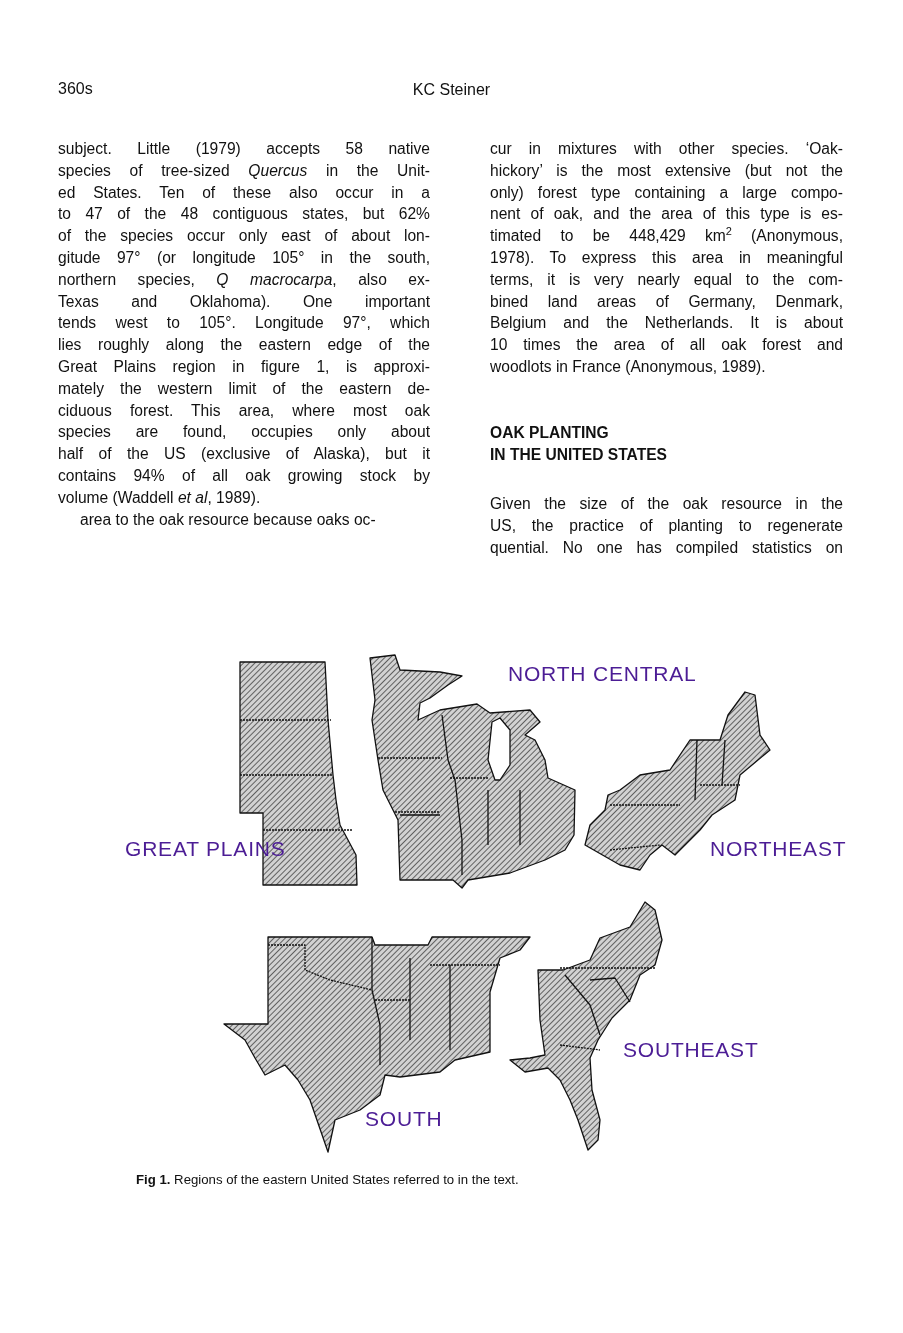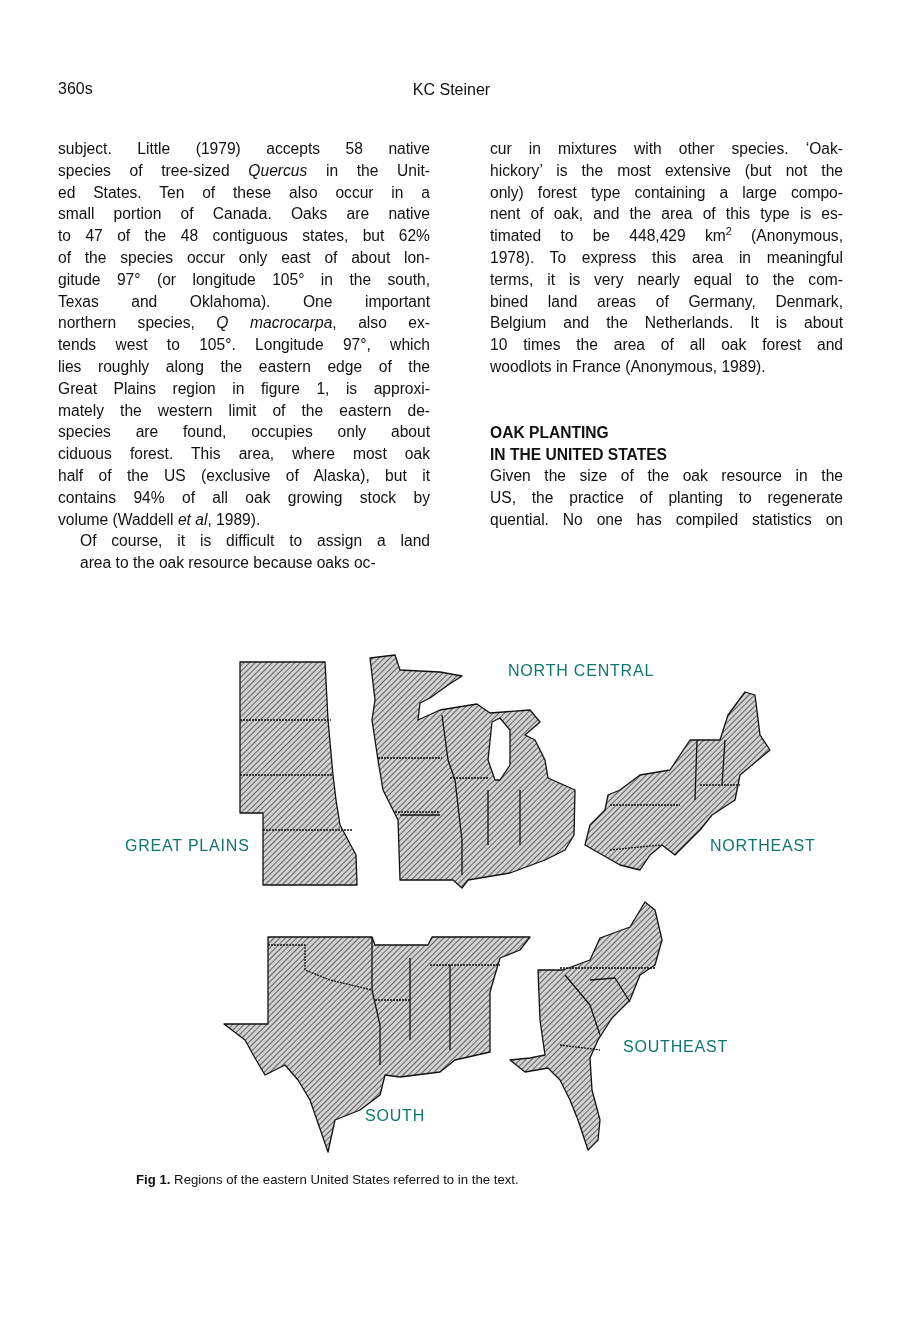--- a/index.html
+++ b/index.html
@@ -10,58 +10,56 @@
   .running-head { position: absolute; top: 80px; left: 58px; right: 58px; height: 22px; font-size: 16px; }
   .page-number { position: absolute; left: 0; top: 0; }
   .running-author { position: absolute; left: 0; right: 0; text-align: center; top: 1px; }
   .col { position: absolute; top: 138px; width: 372px; font-size: 15.6px; line-height: 21.8px; text-align: justify; }
   .col-left { left: 58px; }
   .col-right { left: 490px; width: 353px; }
   .col p { margin: 0; }
   .col p.indent { text-indent: 22px; }
   .line { display: block; text-align: justify; text-align-last: justify; white-space: nowrap; }
   .line.last { text-align-last: left; }
-  .section-heading { font-weight: bold; font-size: 15.6px; line-height: 21.8px; margin-top: 44px; }
+  .section-heading { font-weight: bold; font-size: 15.6px; line-height: 21.8px; margin-top: 44px; margin-bottom: 28px; }
   .figure { position: absolute; left: 0; top: 640px; width: 903px; height: 520px; }
-  .region-label { position: absolute; font-size: 16px; letter-spacing: 0.8px; color: #0f766e; }
+  .region-label { position: absolute; font-size: 21px; letter-spacing: 0.8px; color: #4c1d95; }
   .caption { position: absolute; top: 1172px; left: 108px; font-size: 13.2px; padding-left: 28px; }
   .caption b { font-weight: bold; }
   svg { position: absolute; left: 0; top: 0; }
 </style>
 </head>
 <body>
 
 <div class="running-head">
   <span class="page-number">360s</span>
   <div class="running-author">KC Steiner</div>
 </div>
 
 <div class="col col-left">
   <p>
       <span class="line">subject. Little (1979) accepts 58 native</span>
       <span class="line">species of tree-sized <i>Quercus</i> in the Unit-</span>
       <span class="line">ed States. Ten of these also occur in a</span>
-      <span class="line">small portion of Canada. Oaks are native</span>
       <span class="line">to 47 of the 48 contiguous states, but 62%</span>
       <span class="line">of the species occur only east of about lon-</span>
       <span class="line">gitude 97° (or longitude 105° in the south,</span>
+      <span class="line">northern species, <i>Q macrocarpa</i>, also ex-</span>
       <span class="line">Texas and Oklahoma). One important</span>
-      <span class="line">northern species, <i>Q macrocarpa</i>, also ex-</span>
       <span class="line">tends west to 105°. Longitude 97°, which</span>
       <span class="line">lies roughly along the eastern edge of the</span>
       <span class="line">Great Plains region in figure 1, is approxi-</span>
       <span class="line">mately the western limit of the eastern de-</span>
+      <span class="line">ciduous forest. This area, where most oak</span>
       <span class="line">species are found, occupies only about</span>
-      <span class="line">ciduous forest. This area, where most oak</span>
       <span class="line">half of the US (exclusive of Alaska), but it</span>
       <span class="line">contains 94% of all oak growing stock by</span>
       <span class="line last">volume (Waddell <i>et al</i>, 1989).</span>
     </p>
   <p class="indent">
-      <span class="line">Of course, it is difficult to assign a land</span>
       <span class="line last">area to the oak resource because oaks oc-</span>
     </p>
 </div>
 
 <div class="col col-right">
   <p>
       <span class="line">cur in mixtures with other species. ‘Oak-</span>
       <span class="line">hickory’ is the most extensive (but not the</span>
       <span class="line">only) forest type containing a large compo-</span>
       <span class="line">nent of oak, and the area of this type is es-</span>

